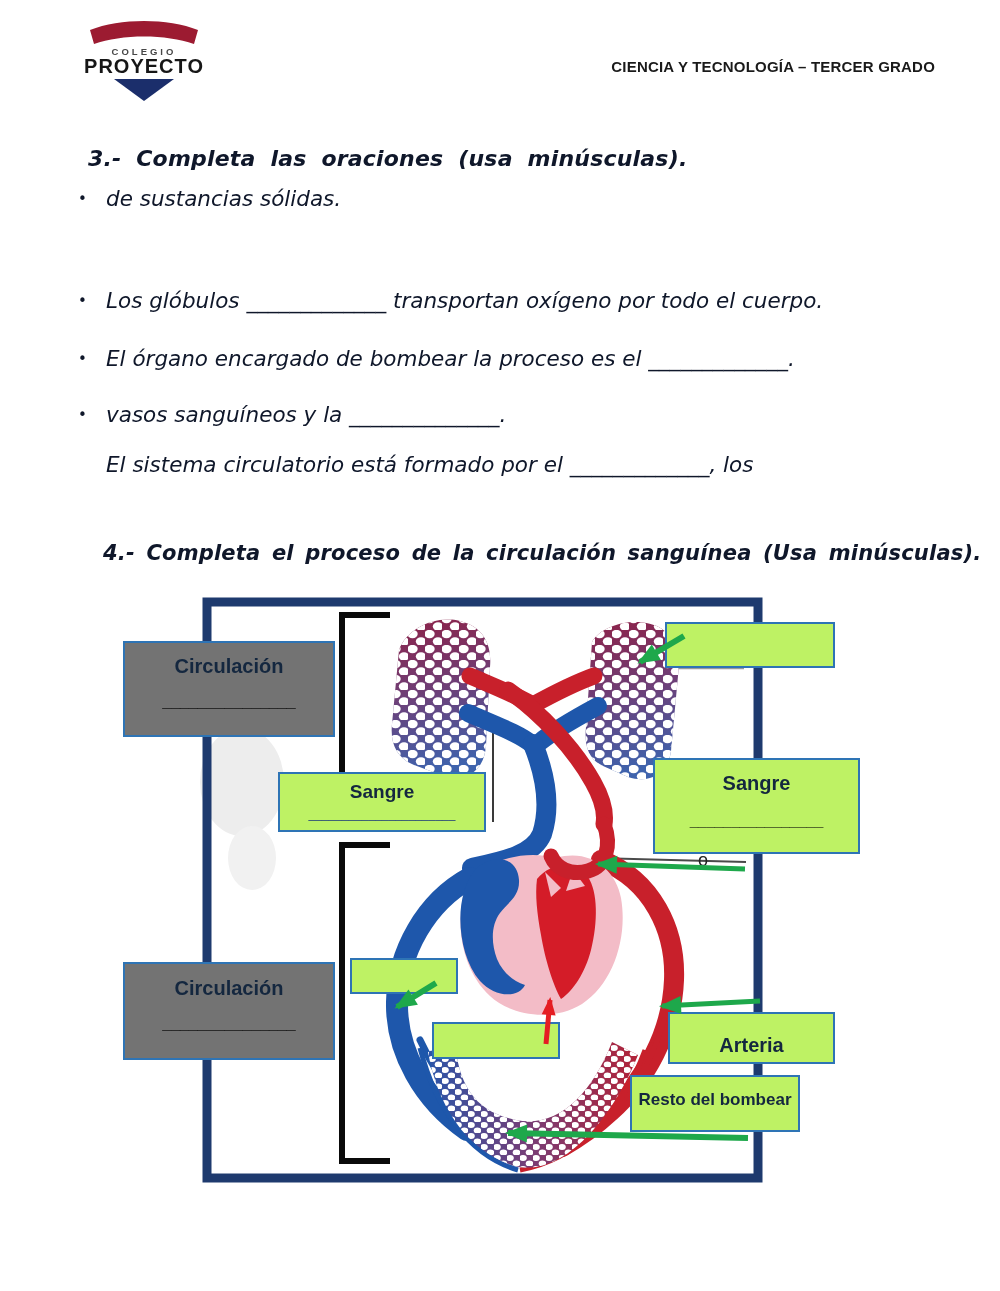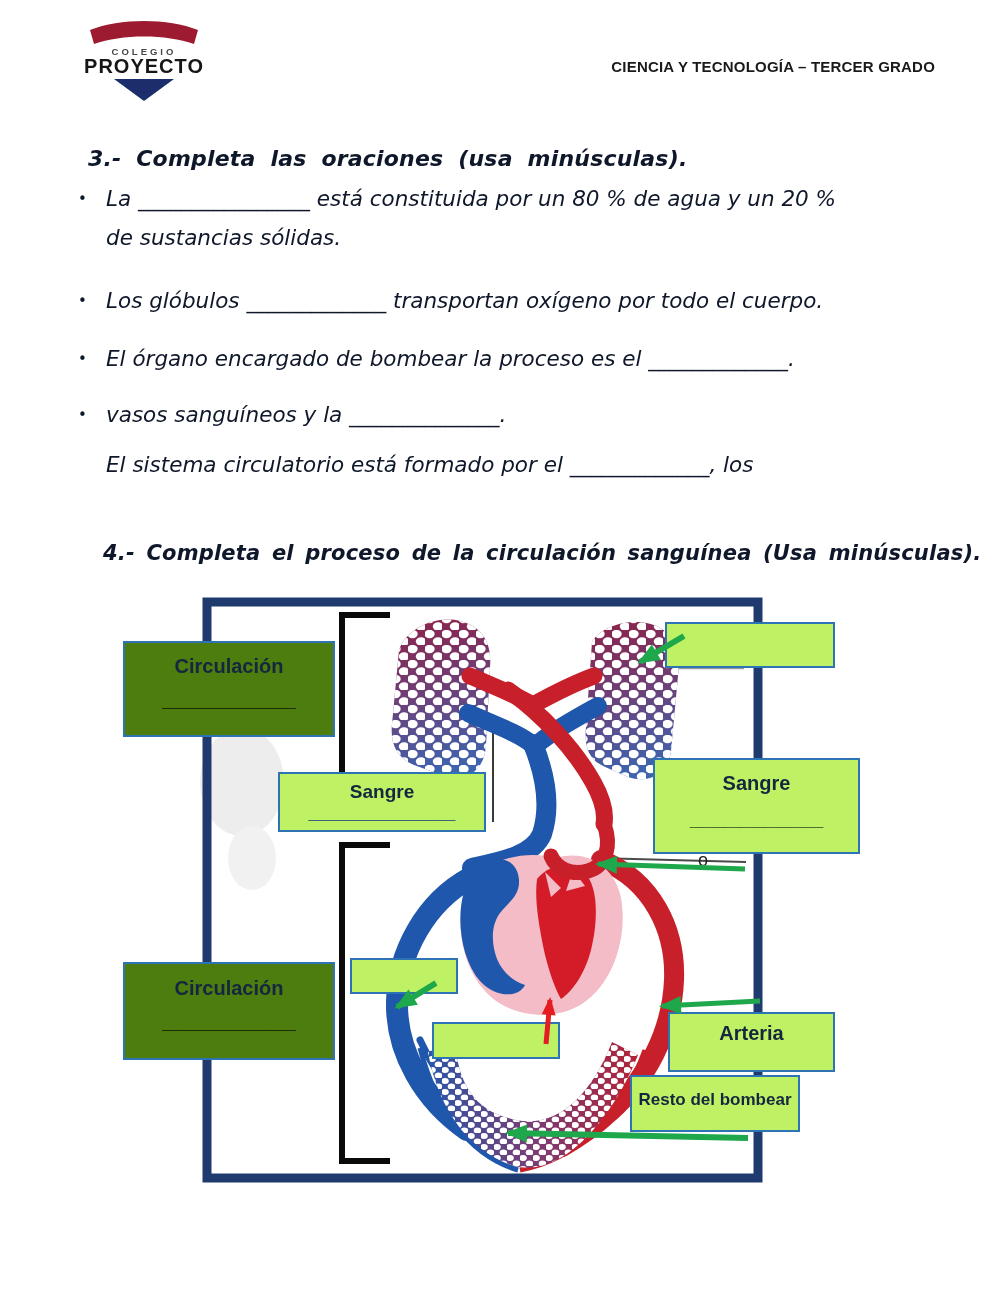--- a/index.html
+++ b/index.html
@@ -23,54 +23,53 @@
   .bullet-line{display:block;margin-left:30px;white-space:nowrap;}
   .gap46 .bullet-line + .bullet-line{margin-top:14px;}
   .gap57 .bullet-line + .bullet-line{margin-top:25px;}
   
   .svg-layer{position:absolute;left:0;top:0;width:1000px;height:1291px;}
   #diagram-base{z-index:1;}
   #diagram-arrows{z-index:4;}
   
   .dbox{position:absolute;z-index:3;box-sizing:border-box;text-align:center;}
   .box-blue{background:#bef264;border:2px solid #2e74b5;}
-  .box-yellow{background:#4d7c0f;border:2px solid #2e74b5;}
+  .box-yellow{background:#737373;border:2px solid #2e74b5;}
   .dbox .t{display:block;font-weight:bold;color:#14273f;font-size:20px;line-height:22px;}
   .dbox .blank{display:block;color:#000;font-weight:bold;letter-spacing:0;}
   .box-yellow-1{left:123px;top:641px;width:212px;height:96px;padding-top:12px;}
   .box-yellow-2{left:123px;top:962px;width:212px;height:98px;padding-top:13px;}
   .box-yellow .blank{font-size:16px;margin-top:16px;}
   .box-sangre-left{left:278px;top:772px;width:208px;height:60px;padding-top:7px;}
   .box-sangre-left .t{font-size:19px;}
   .box-sangre-left .blank{font-weight:normal;color:#2a4a7a;font-size:12px;margin-top:4px;}
   .box-sangre-right{left:653px;top:758px;width:207px;height:96px;padding-top:12px;}
   .box-sangre-right .blank{font-size:15px;margin-top:18px;}
   .box-blue-lung{left:665px;top:622px;width:170px;height:46px;}
   .box-blue-vein{left:350px;top:958px;width:108px;height:36px;}
   .box-blue-heart{left:432px;top:1022px;width:128px;height:37px;}
-  .box-arteria{left:668px;top:1012px;width:167px;height:60px;padding-top:8px;}
+  .box-arteria{left:668px;top:1012px;width:167px;height:52px;padding-top:20px;}
   .box-cuerpo{left:630px;top:1075px;width:170px;height:57px;padding-top:12px;}
   .box-cuerpo .t{font-size:17px;}
 </style>
 </head>
 <body>
 
 <svg class="logo" viewBox="0 0 124 86">
   <path d="M8,14 C38,2 86,2 116,14 L112,28 C84,18 40,18 12,28 Z" fill="#9c1b31"></path>
   <text x="62" y="39" text-anchor="middle" font-size="9.5" letter-spacing="3" fill="#474747" font-weight="bold">COLEGIO</text>
   <text x="62" y="57" text-anchor="middle" font-size="20" letter-spacing="1" fill="#161616" font-weight="bold">PROYECTO</text>
   <polygon points="32,63 92,63 62,85" fill="#1b2e6b"></polygon>
 </svg>
 <div class="course-title">CIENCIA Y TECNOLOGÍA – TERCER GRADO</div>
 
 <div class="handw q-title q3-title">3.- Completa las oraciones (usa minúsculas).</div>
 
 <div class="bullet-item handw gap46" style="top:186px;">
   <span class="bullet-dot">•</span>
-  <span class="bullet-line">La ________________ está constituida por un 80 % de agua y un 20 %</span>
   <span class="bullet-line">de sustancias sólidas.</span>
 </div>
 <div class="bullet-item handw" style="top:288px;">
   <span class="bullet-dot">•</span>
   <span class="bullet-line">Los glóbulos _____________ transportan oxígeno por todo el cuerpo.</span>
 </div>
 <div class="bullet-item handw" style="top:346px;">
   <span class="bullet-dot">•</span>
   <span class="bullet-line">El órgano encargado de bombear la proceso es el _____________.</span>
 </div>

